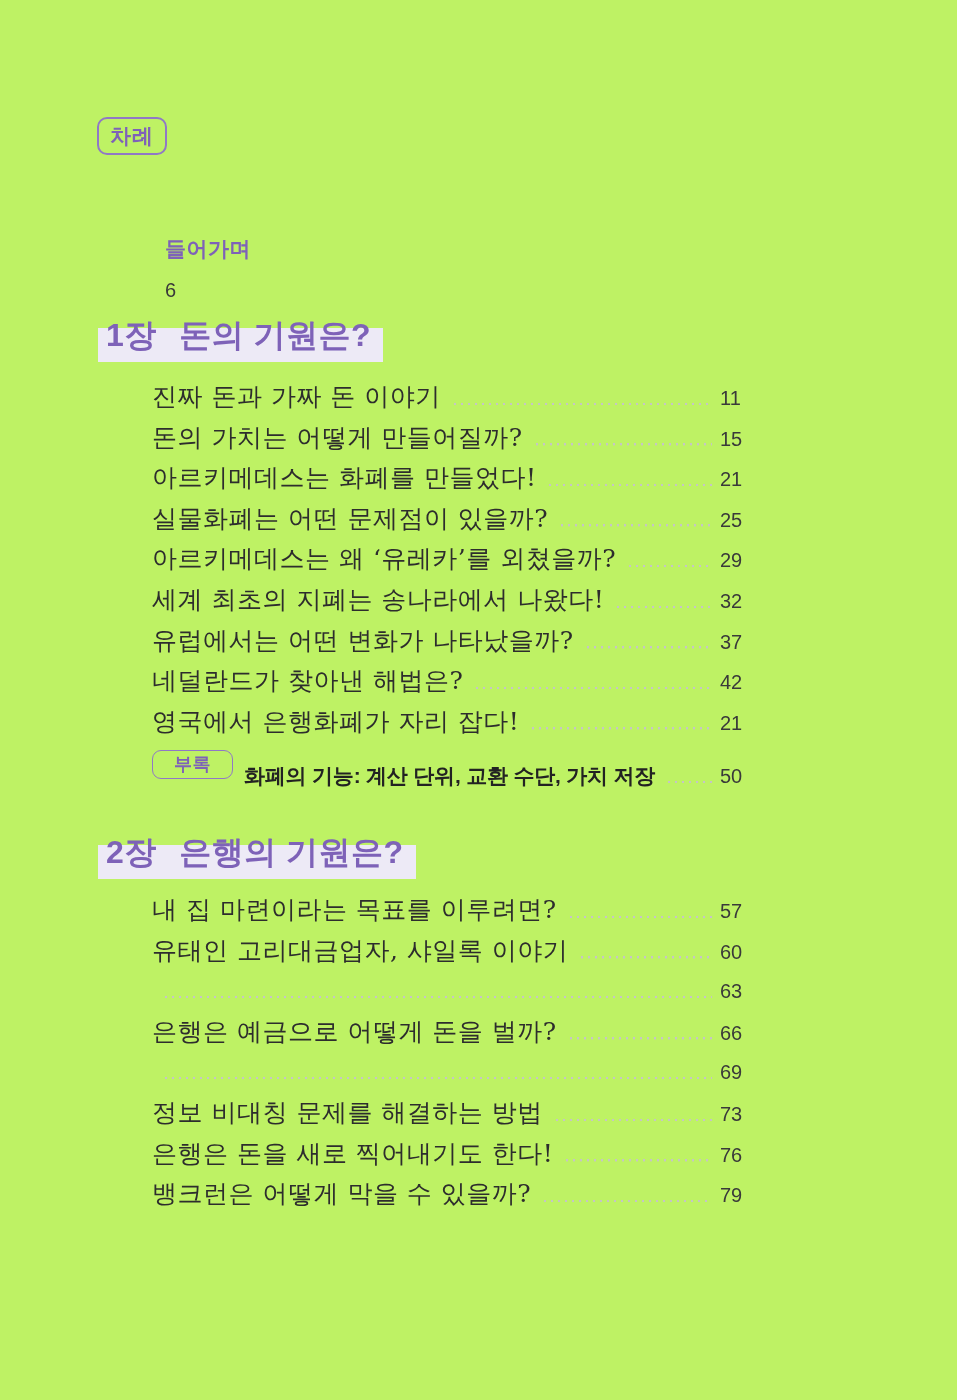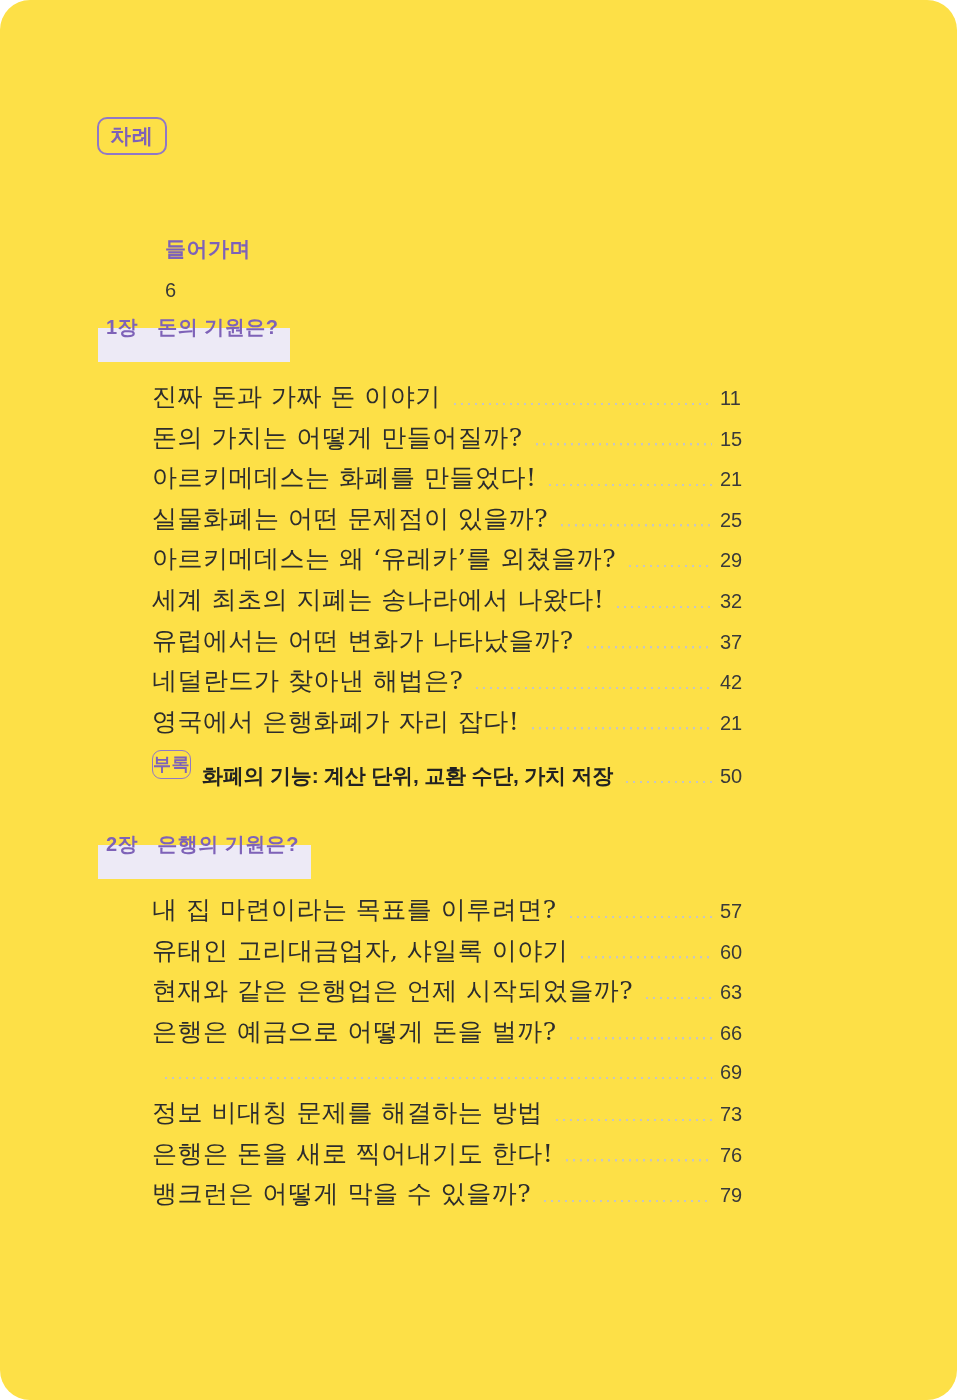--- a/index.html
+++ b/index.html
@@ -8,21 +8,21 @@
     --ink:#2d2d2d;
     --num:#3a3a3a;
     --dot:#c5c5c5;
   }
   *{margin:0;padding:0;box-sizing:border-box;}
   html,body{background:#ffffff;}
   body{
     width:957px;height:1400px;position:relative;overflow:hidden;
     font-family:"Liberation Sans","DejaVu Sans",sans-serif;
   }
-  .page{position:absolute;inset:0;background:#fde047;border-radius:30px;}
+  .page{position:absolute;inset:0;background:#bef264;}
 
   
   .toc-badge{
     position:absolute;left:97px;top:117px;
     color:var(--accent);border:2px solid #9078c6;border-radius:10px;
     font-size:21px;font-weight:bold;line-height:1;
     padding:6px 11px 7px;letter-spacing:1px;
   }
 
   
@@ -45,21 +45,21 @@
 
   
   .intro-row{position:absolute;left:152px;top:229px;flex-direction:column;}
   .intro-label{
     color:var(--accent);font-weight:bold;font-size:21px;letter-spacing:0.5px;
   }
 
   
   .chapter-head{
     position:absolute;left:106px;height:40px;
-    font-weight:bold;font-size:20px;color:var(--accent);
+    font-weight:bold;font-size:32px;color:var(--accent);
     letter-spacing:0.5px;white-space:nowrap;
   }
   .chapter-head .hl{
     position:absolute;left:-8px;right:-12px;top:14px;bottom:-8px;
     background:var(--hl);z-index:0;
   }
   .chapter-head .ch-no,.chapter-head .ch-title{position:relative;z-index:1;}
   .chapter-head .ch-no{margin-right:13px;}
 
   
@@ -68,21 +68,21 @@
     font-family:"DejaVu Serif","Liberation Serif",serif;
     font-size:25px;color:var(--ink);letter-spacing:0.5px;white-space:nowrap;
   }
 
   
   .appendix-row{height:44px;}
   .appendix-badge{
     flex:0 0 auto;align-self:center;
     color:var(--accent);border:1.5px solid #9078c6;border-radius:9px;
     font-size:18px;font-weight:bold;line-height:1;
-    padding:4px 0 5px;margin-right:11px;letter-spacing:0.5px;
+    padding:4px 21px 5px;margin-right:11px;letter-spacing:0.5px;
   }
   .appendix-label{
     font-weight:bold;font-size:21px;color:#222;letter-spacing:-0.2px;white-space:nowrap;margin-top:14px;
   }
 </style>
 </head>
 <body>
 
 <div class="page">
 
@@ -163,21 +163,20 @@
         <span class="entry-title">내 집 마련이라는 목표를 이루려면?</span>
         <span class="leader"></span>
         <span class="page-num">57</span>
       </div>
       <div class="row">
         <span class="entry-title">유태인 고리대금업자, 샤일록 이야기</span>
         <span class="leader"></span>
         <span class="page-num">60</span>
       </div>
       <div class="row">
-        <span class="entry-title">현재와 같은 은행업은 언제 시작되었을까?</span>
         <span class="leader"></span>
         <span class="page-num">63</span>
       </div>
       <div class="row">
         <span class="entry-title">은행은 예금으로 어떻게 돈을 벌까?</span>
         <span class="leader"></span>
         <span class="page-num">66</span>
       </div>
       <div class="row">
         <span class="leader"></span>

